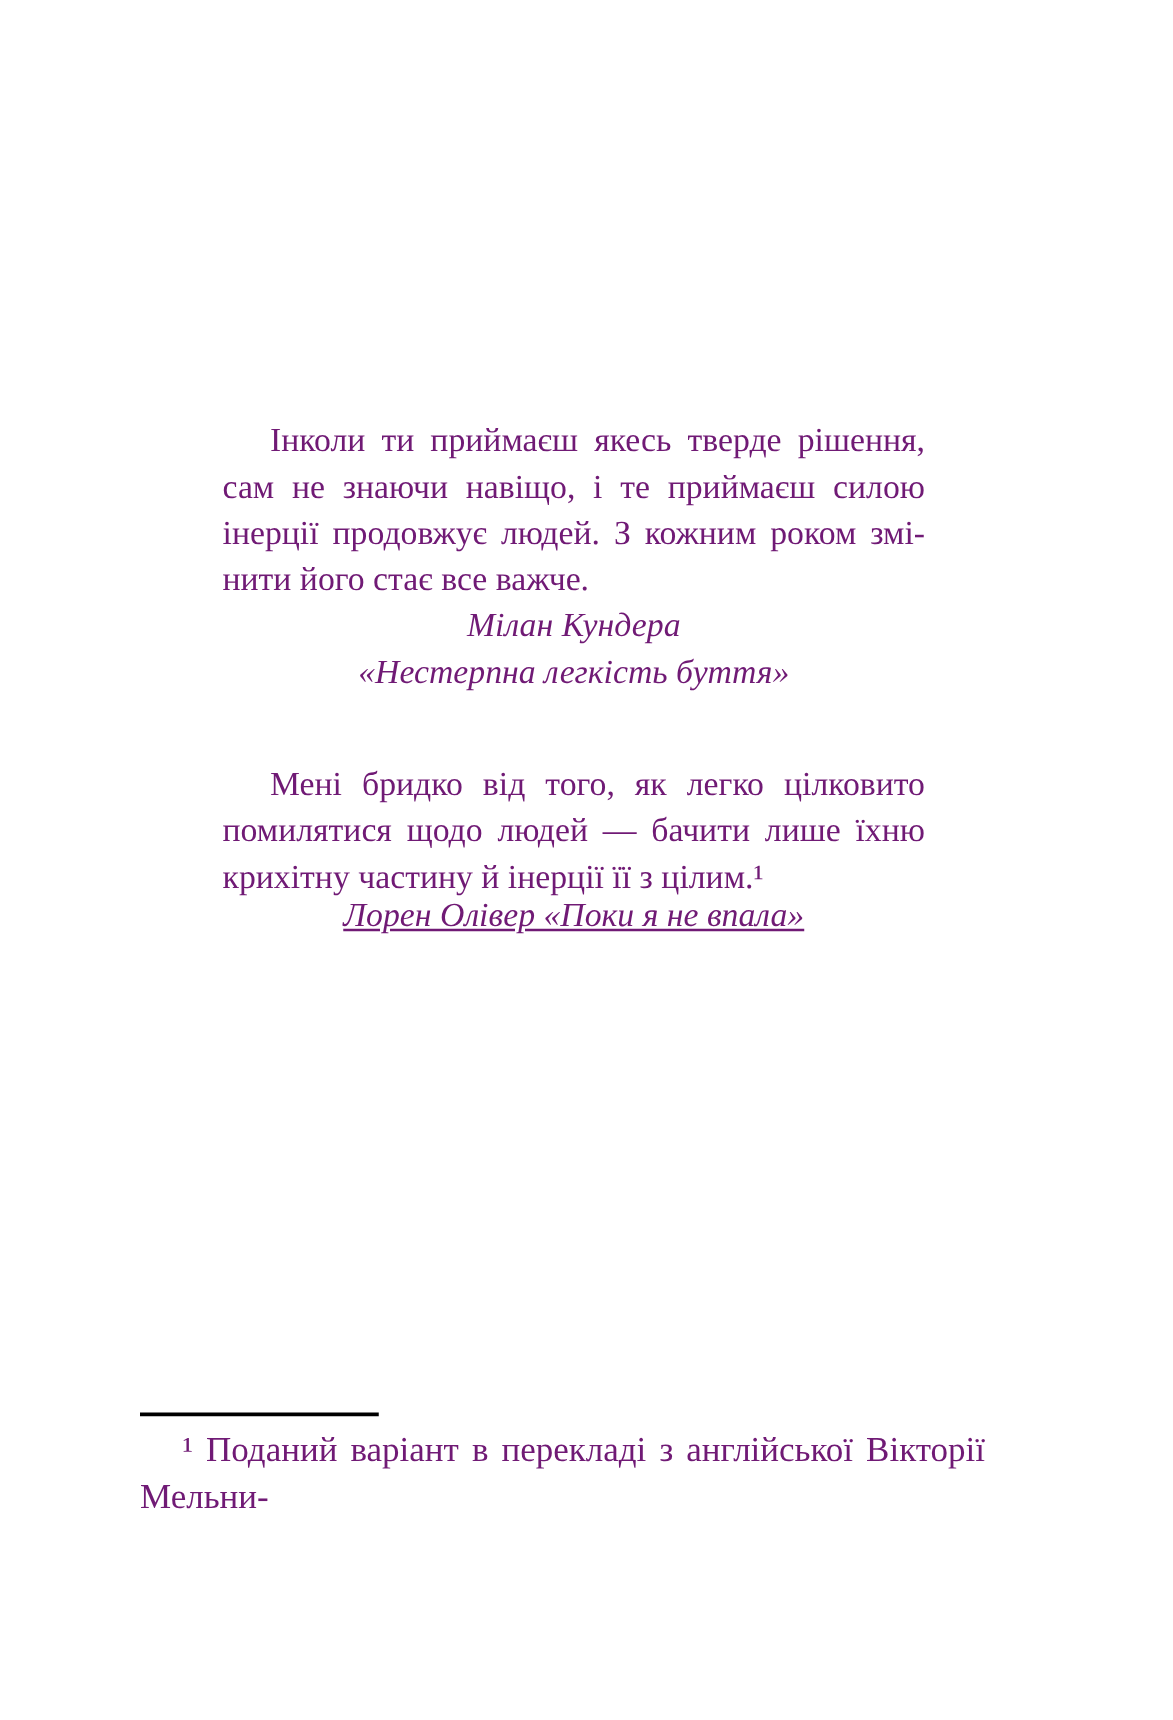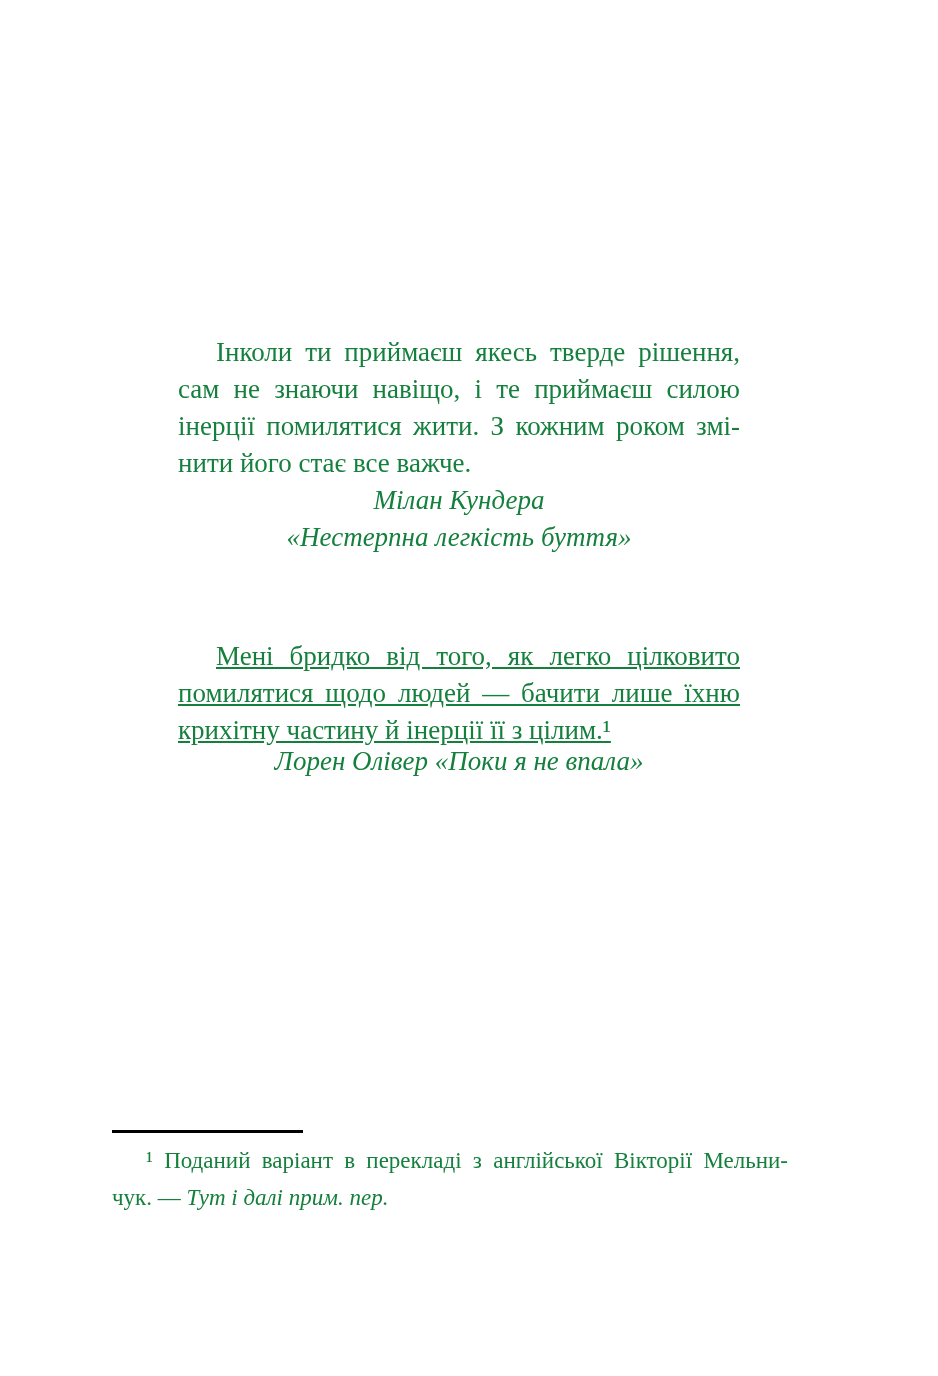--- a/index.html
+++ b/index.html
@@ -6,21 +6,21 @@
     margin: 0;
     padding: 0;
     background: #e8e8e8;
   }
   .page {
     position: relative;
     width: 938px;
     height: 1376px;
     margin: 0 auto;
     background: #ffffff;
-    color: #15803d;
+    color: #701a75;
     font-family: "Liberation Serif", "DejaVu Serif", serif;
     overflow: hidden;
   }
 
   
   .epigraphs {
     position: absolute;
     left: 178px;
     top: 334px;
     width: 562px;
@@ -31,30 +31,30 @@
     text-align: justify;
     text-align-last: justify;
   }
   .q-line.first { text-indent: 38px; }
   .q-line.last  { text-align-last: left; }
 
   .attr {
     font-style: italic;
     text-align: center;
   }
-  .quote-2 { margin-top: 82px; text-decoration: underline; }
-  .attr-2  { margin-top: -6px; }
+  .quote-2 { margin-top: 53px; }
+  .attr-2  { margin-top: -6px; text-decoration: underline; }
 
   
   .footnote {
     position: absolute;
     left: 112px;
     top: 1130px;
     width: 676px;
-    font-size: 23px;
+    font-size: 28px;
     line-height: 37px;
   }
   .fn-rule {
     width: 191px;
     height: 3px;
     background: #000000;
     margin-bottom: 9px;
   }
   .fn-line {
     text-align: justify;
@@ -67,21 +67,21 @@
 </head>
 <body>
 
 <div class="page">
 
   <div class="epigraphs">
 
     <div class="quote quote-1">
       <div class="q-line first">Інколи ти приймаєш якесь тверде рішення,</div>
       <div class="q-line">сам не знаючи навіщо, і те приймаєш силою</div>
-      <div class="q-line">інерції помилятися жити. З кожним роком змі-</div>
+      <div class="q-line">інерції продовжує людей. З кожним роком змі-</div>
       <div class="q-line last">нити його стає все важче.</div>
     </div>
 
     <div class="attr attr-1">
       <div class="attr-line">Мілан Кундера</div>
       <div class="attr-line">«Нестерпна легкість буття»</div>
     </div>
 
     <div class="quote quote-2">
       <div class="q-line first">Мені бридко від того, як легко цілковито</div>
@@ -91,16 +91,15 @@
 
     <div class="attr attr-2">
       <div class="attr-line">Лорен Олівер «Поки я не впала»</div>
     </div>
 
   </div>
 
   <div class="footnote">
     <div class="fn-rule"></div>
     <div class="fn-line first">¹ Поданий варіант в перекладі з англійської Вікторії Мельни-</div>
-    <div class="fn-line last"><span>чук. — </span><span class="fn-italic">Тут і далі прим. пер.</span></div>
   </div>
 
 </div>
 
 </body></html>

